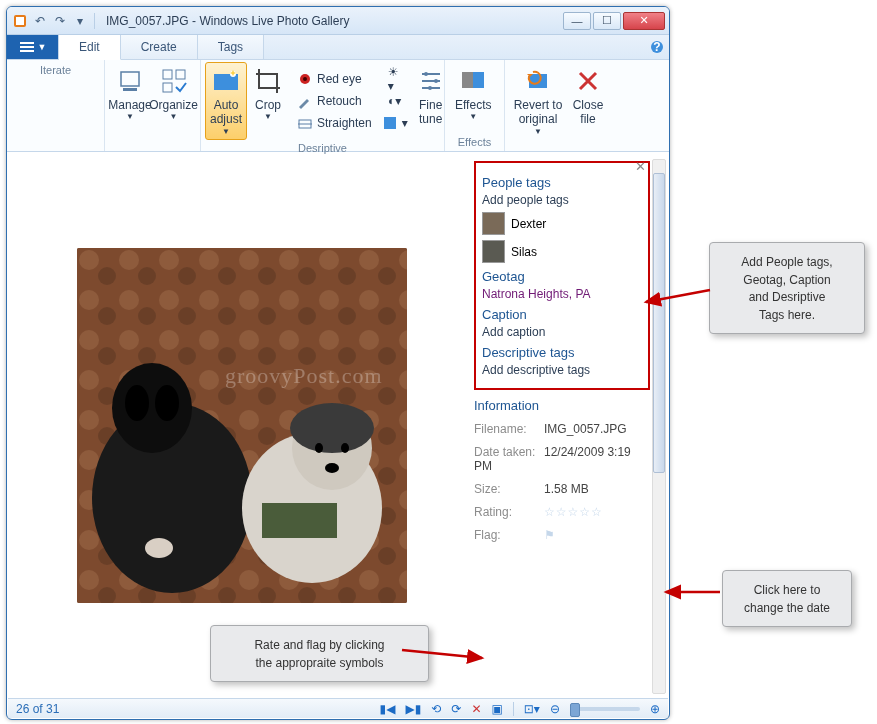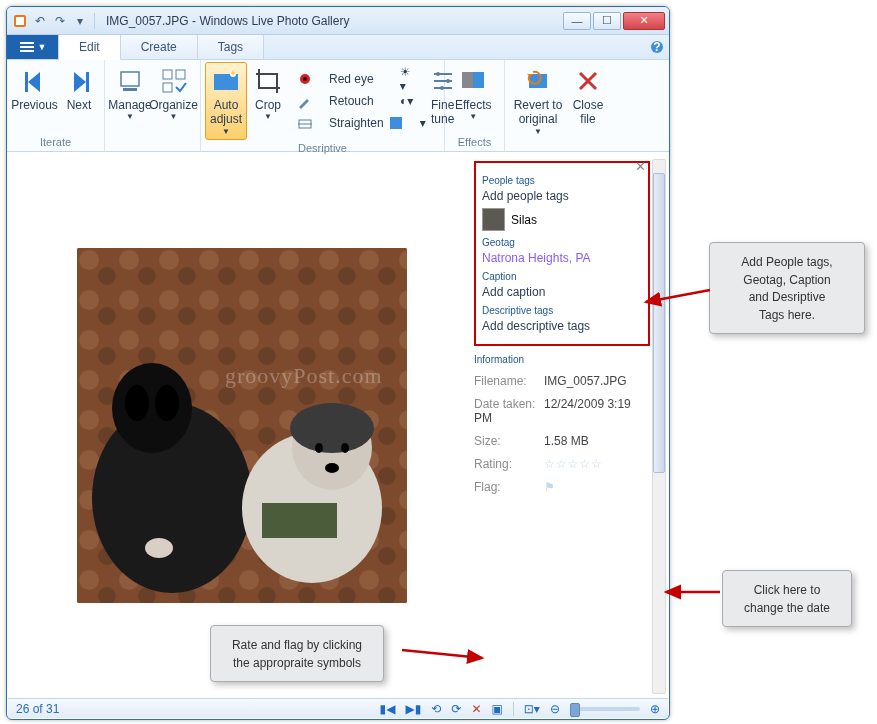--- a/index.html
+++ b/index.html
@@ -16,36 +16,36 @@
 .filebtn{width:52px;background:#1e63b0;display:flex;align-items:center;justify-content:center;color:#fff;gap:3px;border-right:1px solid #c5d7ea}
 .tab{padding:0 20px;display:flex;align-items:center;color:#3a5678;border-right:1px solid #c5d7ea;background:linear-gradient(#f4f9fe,#e4eef9)}
 .tab.active{background:#fff;border-bottom:1px solid #fff;margin-bottom:-1px}
 .help{margin-left:auto;width:24px;display:flex;align-items:center;justify-content:center;color:#2a6db7}
 .ribbon{height:92px;background:#fafdff;border-bottom:1px solid #c5d7ea;display:flex}
 .rgroup{border-right:1px solid #d9e5f1;padding:2px 4px 0;display:flex;flex-direction:column}
 .rgrow{display:flex;flex:1}
 .rbtn{display:flex;flex-direction:column;align-items:center;justify-content:flex-start;padding:3px 5px;border:1px solid transparent;border-radius:3px;min-width:42px;text-align:center;color:#2c3e55;line-height:1.2}
 .rbtn.sel{background:linear-gradient(#fef2d1,#fccf6b);border-color:#e6a11a}
 .rbtn svg,.rbtn .ibox{width:30px;height:30px;margin-bottom:2px}
-.sbtn{display:flex;align-items:center;gap:16px;padding:2px 4px;border:1px solid transparent;border-radius:3px;color:#2c3e55;height:22px}
+.sbtn{display:flex;align-items:center;gap:4px;padding:2px 4px;border:1px solid transparent;border-radius:3px;color:#2c3e55;height:22px}
 .sbtn .sico{width:16px;height:16px;flex-shrink:0}
 .glabel{text-align:center;color:#6c829a;font-size:11px;padding:2px 0 3px}
 .body{position:absolute;top:146px;left:1px;right:1px;bottom:21px;display:flex}
 .photo-area{flex:1;display:flex;align-items:center;justify-content:center;padding:10px 8px 10px 16px}
 .photo{width:330px;height:355px;background:#6b4a33;border-radius:2px;position:relative;overflow:hidden}
 .side{width:200px;position:relative;padding:8px 18px 4px 6px}
 .closeX{position:absolute;right:22px;top:6px;color:#888;font-size:13px}
 .scroll{position:absolute;right:2px;top:6px;width:14px;bottom:4px;background:#f0f0f0;border:1px solid #dcdcdc;border-radius:2px}
 .thumb{position:absolute;right:3px;top:20px;width:12px;height:300px;background:linear-gradient(90deg,#e8eef6,#c9d8eb);border:1px solid #aebfd5;border-radius:2px}
 .redbox{border:2px solid #c40000;padding:6px 6px 8px;margin-bottom:8px}
-.shead{color:#1e5592;font-size:10px;margin:6px 0 3px}
+.shead{color:#1e5592;font-size:13px;margin:6px 0 3px}
 .slink,.sval{color:#2c3e55;margin:3px 0}
 .people{display:flex;align-items:center;gap:6px;margin:5px 0}
 .pthumb{width:23px;height:23px;background:#7a6a58;border:1px solid #999}
-.geo{color:#8b5cf6}
+.geo{color:#701a75}
 .infolabel{color:#8c8c8c;display:inline-block;width:70px}
 .infoRow{margin:9px 0;color:#444}
 .statusbar{position:absolute;left:1px;right:1px;bottom:1px;height:20px;background:linear-gradient(#f5f9fd,#e2ecf6);border-top:1px solid #c5d7ea;display:flex;align-items:center;padding:0 8px;gap:22px;color:#2a6db7}
 .sbtns{margin-left:auto;display:flex;align-items:center;gap:10px}
 .sicon{color:#1c6bc5}
 .callout{position:absolute;background:#e9eaec;border:1px solid #a9abae;border-radius:4px;padding:10px 12px;text-align:center;color:#333;box-shadow:3px 3px 6px rgba(0,0,0,.25);font-size:13px;line-height:1.35}
 .arrow{position:absolute;pointer-events:none}
 .watermark{position:absolute;left:225px;top:363px;color:rgba(255,255,255,.28);font-size:22px;font-family:Georgia,serif;letter-spacing:1px}
 .stars{color:#c5d7ea;letter-spacing:1px}
 .slider{width:70px;height:4px;background:#c5d7ea;border-radius:2px;position:relative;display:inline-block;vertical-align:middle}
@@ -91,36 +91,20 @@
   <div class="help">
         <svg width="14" height="14">
           <circle cx="7" cy="7" r="6" fill="#3d8fdd"></circle>
           <text x="7" y="11" text-anchor="middle" fill="#fff" font-size="10" font-weight="bold">?</text>
         </svg>
       </div>
  </div>
 
  <div class="ribbon">
   <div class="rgroup" style="width:98px">
-   <div class="rgrow">
-    <div class="rbtn">
-            <svg class="ibox">
-              <path d="M20 6 L8 16 L20 26 Z" fill="#2a7bd1"></path>
-              <rect x="5" y="6" width="3" height="20" fill="#2a7bd1"></rect>
-            </svg>
-            <span>Previous</span>
-          </div>
-    <div class="rbtn">
-            <svg class="ibox">
-              <path d="M10 6 L22 16 L10 26 Z" fill="#2a7bd1"></path>
-              <rect x="22" y="6" width="3" height="20" fill="#2a7bd1"></rect>
-            </svg>
-            <span>Next</span>
-          </div>
-   </div>
    <div class="glabel">Iterate</div>
   </div>
   <div class="rgroup" style="width:96px">
    <div class="rgrow">
     <div class="rbtn">
             <svg class="ibox">
               <rect x="6" y="6" width="18" height="14" fill="none" stroke="#5a7fa6" stroke-width="1.5"></rect>
               <rect x="8" y="22" width="14" height="3" fill="#5a7fa6"></rect>
             </svg>
             <span>Manage</span>
@@ -267,20 +251,24 @@
    </div>
   </div>
   <div class="side">
    <span class="closeX">✕</span>
    <div class="scroll"></div>
    <div class="thumb"></div>
    <div class="redbox">
     <div class="shead">People tags</div>
     <div class="slink">Add people tags</div>
     <div class="people">
+            <div class="pthumb"></div>
+            <span>Dexter</span>
+          </div>
+    <div class="people">
             <div class="pthumb" style="background:#5a5a52"></div>
             <span>Silas</span>
           </div>
     <div class="shead">Geotag</div>
     <div class="slink geo">Natrona Heights, PA</div>
     <div class="shead">Caption</div>
     <div class="slink">Add caption</div>
     <div class="shead">Descriptive tags</div>
     <div class="slink">Add descriptive tags</div>
    </div>
@@ -325,17 +313,17 @@
     </defs>
     <line x1="70" y1="10" x2="6" y2="22" stroke="#c40000" stroke-width="2.5" marker-end="url(#ah1)"></line>
   </svg>
 
 <div class="callout" style="left:722px;top:570px;width:130px"><span style="white-space:pre-line">Click here to
 change the date</span></div>
 <svg class="arrow" style="left:660px;top:582px" width="65" height="20">
     <line x1="60" y1="10" x2="6" y2="10" stroke="#c40000" stroke-width="2.5" marker-end="url(#ah1)"></line>
   </svg>
 
-<div class="callout" style="left:210px;top:625px;width:174px"><span style="white-space:pre-line">Rate and flag by clicking
+<div class="callout" style="left:210px;top:625px;width:219px"><span style="white-space:pre-line">Rate and flag by clicking
 the appropraite symbols</span></div>
 <svg class="arrow" style="left:398px;top:638px" width="90" height="30">
     <line x1="4" y1="12" x2="84" y2="20" stroke="#c40000" stroke-width="2.5" marker-end="url(#ah1)"></line>
   </svg>
 
 </body></html>

